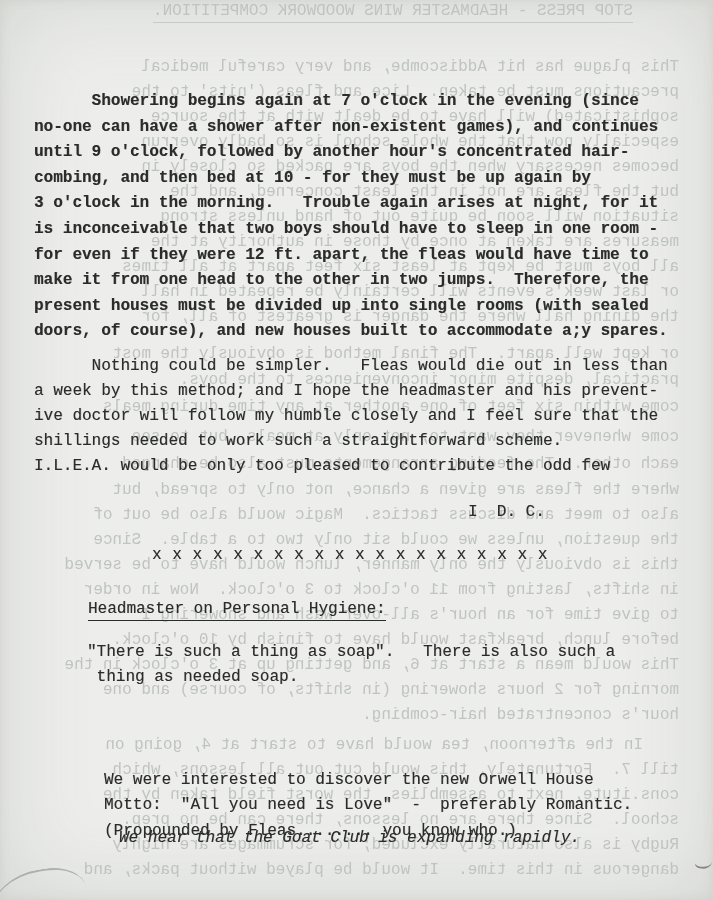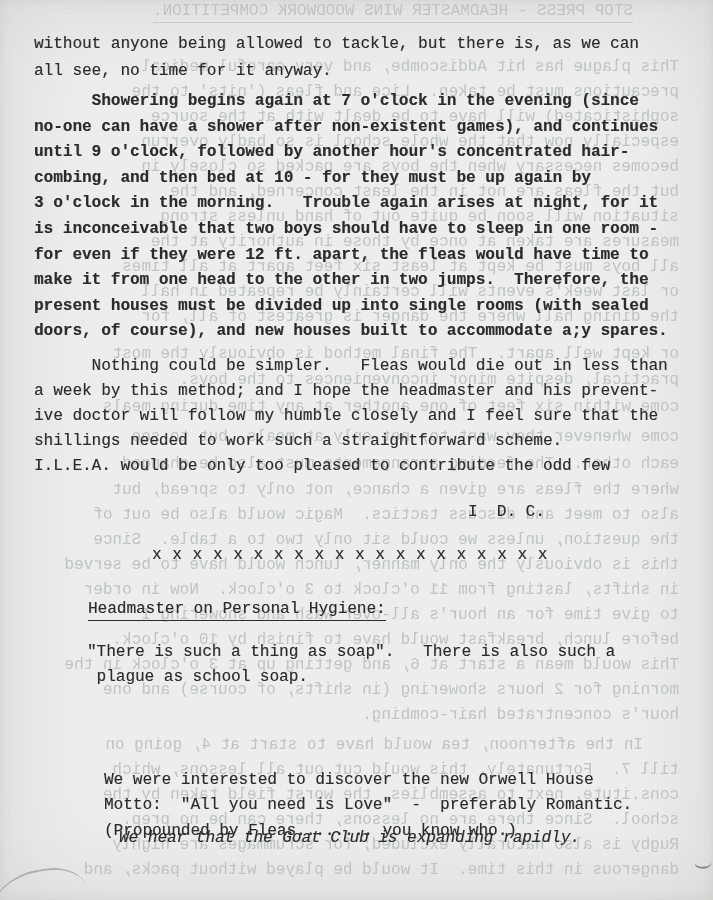--- a/index.html
+++ b/index.html
@@ -47,33 +47,32 @@
 </style>
 </head>
 <body>
 
 <div class="page">
 
   <div class="bleed-layer"><div class="underlined" style="top: 2px; left: 80px;">STOP PRESS - HEADMASTER WINS WOODWORK COMPETITION.</div><div style="top: 55px; left: 34px;">This plague has hit Addiscombe, and very careful medical</div><div style="top: 80px; left: 34px;">precautions must be taken.  Lice and fleas ('nits' to the</div><div style="top: 105px; left: 34px;">sophisticated) will have to be dealt with at the source</div><div style="top: 130px; left: 34px;">especially now that the whole school is so badly overrun</div><div style="top: 155px; left: 34px;">becomes necessary when the boys are packed so closely in</div><div style="top: 180px; left: 34px;">but the fleas are not in the least concerned, and the</div><div style="top: 205px; left: 34px;">situation will soon be quite out of hand unless strong</div><div style="top: 230px; left: 34px;">measures are taken at once by those in authority at the</div><div style="top: 255px; left: 34px;">all boys must be kept at least six feet apart at all times</div><div style="top: 280px; left: 34px;">or last week's events will certainly be repeated in hall</div><div style="top: 305px; left: 34px;">the dining hall where the danger is greatest of all, for</div><div style="top: 342px; left: 34px;">or kept well apart.  The final method is obviously the most</div><div style="top: 368px; left: 34px;">practical, despite minor inconveniences to the boys.</div><div style="top: 395px; left: 34px;">come within six feet of one another at any time during meals</div><div style="top: 425px; left: 34px;">come whenever they want to, not only at meals, but to see</div><div style="top: 452px; left: 34px;">each other.  The feeding arrangements must also be changed</div><div style="top: 478px; left: 34px;">where the fleas are given a chance, not only to spread, but</div><div style="top: 503px; left: 34px;">also to meet and discuss tactics.  Magic would also be out of</div><div style="top: 528px; left: 34px;">the question, unless we could sit only two to a table.  Since</div><div style="top: 553px; left: 34px;">this is obviously the only manner, lunch would have to be served</div><div style="top: 578px; left: 34px;">in shifts, lasting from 11 o'clock to 3 o'clock.  Now in order</div><div style="top: 603px; left: 34px;">to give time for an hour's all-over wash and showering I</div><div style="top: 628px; left: 34px;">before lunch, breakfast would have to finish by 10 o'clock.</div><div style="top: 653px; left: 34px;">This would mean a start at 6, and getting up at 3 o'clock in the</div><div style="top: 678px; left: 34px;">morning for 2 hours showering (in shifts, of course) and one</div><div style="top: 703px; left: 34px;">hour's concentrated hair-combing.</div><div style="top: 733px; left: 70px;">In the afternoon, tea would have to start at 4, going on</div><div style="top: 758px; left: 34px;">till 7.  Fortunately, this would cut out all lessons, which</div><div style="top: 783px; left: 34px;">cons.itute, next to assemblies, the worst field taken by the</div><div style="top: 808px; left: 34px;">school.  Since there are no lessons, there can be no prep.</div><div style="top: 833px; left: 34px;">Rugby is also naturally excluded; for scrummages are highly</div><div style="top: 858px; left: 34px;">dangerous in this time.  It would be played without packs, and</div></div>
 
   <div class="ink-layer">
 
-    <div class="block p1"><div>without anyone being allowed to tackle, but there is, as we can</div><div>all see, no time for it anyway.</div></div>
 
     <div class="block p2"><div>      Showering begins again at 7 o'clock in the evening (since</div><div>no-one can have a shower after non-existent games), and continues</div><div>until 9 o'clock, followed by another hour's concentrated hair-</div><div>combing, and then bed at 10 - for they must be up again by</div><div>3 o'clock in the morning.   Trouble again arises at night, for it</div><div>is inconceivable that two boys should have to sleep in one room -</div><div>for even if they were 12 ft. apart, the fleas would have time to</div><div>make it from one head to the other in two jumps.  Therefore, the</div><div>present houses must be divided up into single rooms (with sealed</div><div>doors, of course), and new houses built to accommodate a;y spares.</div></div>
 
     <div class="block p3"><div>      Nothing could be simpler.   Fleas would die out in less than</div><div>a week by this method; and I hope the headmaster and his prevent-</div><div>ive doctor will follow my humble closely and I feel sure that the</div><div>shillings needed to work such a straightforward scheme.</div><div>I.L.E.A. would be only too pleased to contribute the odd few</div></div>
 
     <div class="block signature">I  D. C.</div>
 
     <div class="block heading"><span class="underlined">Headmaster on Personal Hygiene:</span></div>
 
     <div class="block divider">x x x x x x x x x x x x x x x x x x x x</div>
 
-    <div class="block quote"><div>"There is such a thing as soap".   There is also such a</div><div> plague as school soap.</div></div>
+    <div class="block quote"><div>"There is such a thing as soap".   There is also such a</div><div> thing as needed soap.</div></div>
 
     <div class="block note1"><div>We were interested to discover the new Orwell House</div><div>Motto:  "All you need is Love"  -  preferably Romantic.</div><div>(Propounded by Fleas........ you know who.)</div></div>
 
     <div class="block note2"><div>We hear that the Goat Club is expanding rapidly.</div></div>
 
   </div>
 
   <div class="crease"></div>
   <div class="ink-mark"></div>
 

